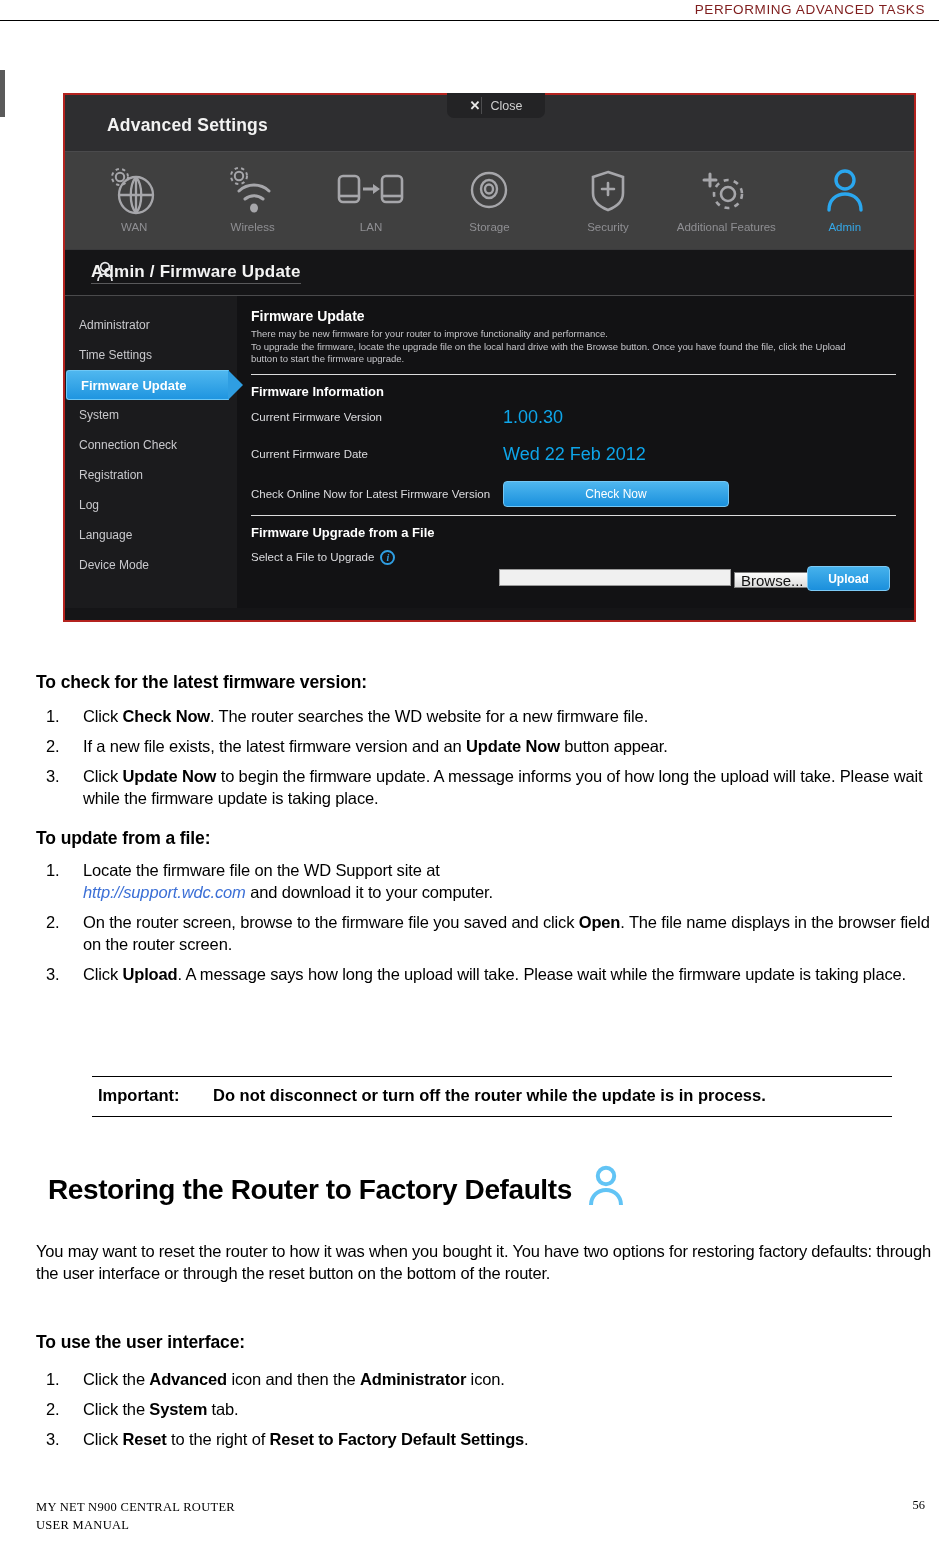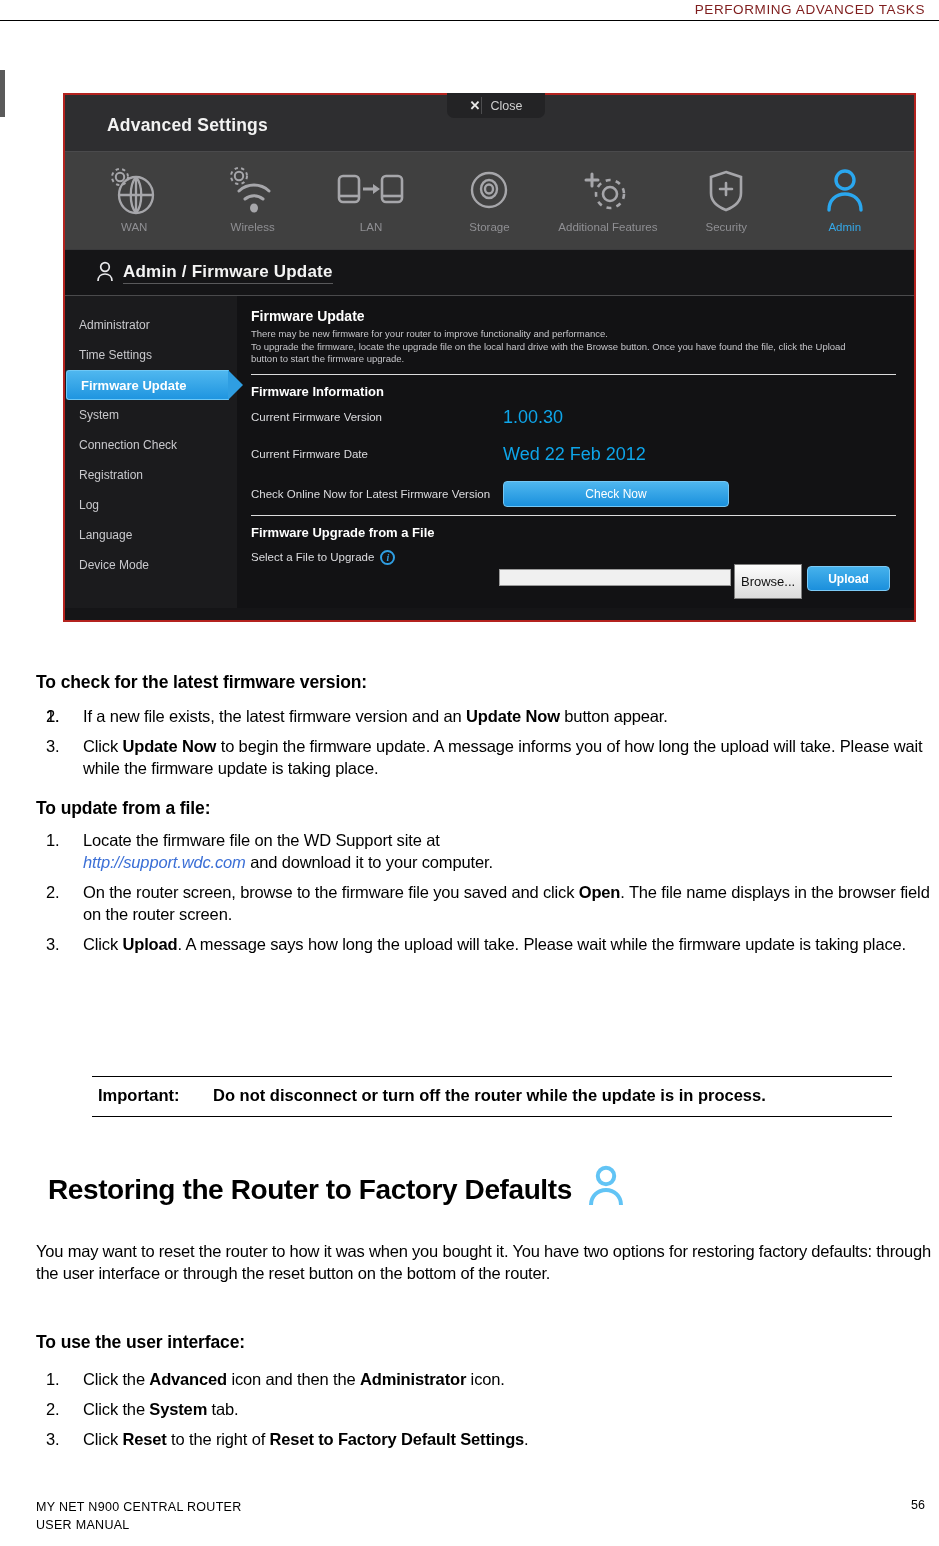--- a/index.html
+++ b/index.html
@@ -80,21 +80,21 @@
   .nav-lbl { font-size:11.5px; color:#8f8f93; margin-top:1px; }
   .nav-item.active .nav-lbl { color:#35a8e8; }
 
   .fig-navsep { height:1px; background:#3a3a3c; margin:0 0 0 0; }
 
   
   .fig-crumb {
     position:relative; height:45px;
     background:#151517;
     display:flex; align-items:center;
-    padding-left:58px;
+    padding-left:26px;
   }
   .crumb-ico { position:absolute; left:30px; top:11px; }
   .crumb-txt {
     font-size:17px; font-weight:bold; color:#f4f4f4;
     letter-spacing:0.2px;
     border-bottom:1px solid #59595b;
     padding-bottom:1px;
   }
   .crumb-rule { height:1px; background:#4a4a4c; }
 
@@ -160,25 +160,25 @@
     font-size:10px; font-weight:bold; font-style:italic;
     display:inline-flex; align-items:center; justify-content:center;
     font-family:"Liberation Serif", serif;
   }
   .file-field {
     position:absolute; left:262px; bottom:22px;
     width:232px; height:17px;
     background:#f0f0f0; border:1px solid #9a9a9a;
   }
   .btn-browse {
-    position:absolute; left:497px; bottom:9px;
-    min-width:64px; height:35px; padding:0 6px;
+    position:absolute; left:497px; bottom:20px;
+    min-width:64px; height:16px; padding:0 6px;
     background:linear-gradient(#fdfdfd,#dcdcdc);
     border:1px solid #7e7e7e;
-    font-size:13px; color:#111;
+    font-size:15px; color:#111;
     display:flex; align-items:center; justify-content:center;
   }
   .btn-upload {
     position:absolute; left:570px; bottom:17px;
     width:83px; height:25px;
     background:linear-gradient(#46b2ec,#1b8fdc);
     border:1px solid #7ccaf6;
     border-radius:4px;
     color:#fff; font-size:12px; font-weight:bold;
     display:flex; align-items:center; justify-content:center;
@@ -220,21 +220,21 @@
     letter-spacing:-0.4px;
     display:flex; align-items:center; gap:12px;
   }
   .para {
     position:absolute; left:36px; top:1240px; width:906px;
     font-size:16.5px; line-height:1.36; letter-spacing:-0.2px;
   }
 
   .prose2 { position:absolute; left:36px; top:1332px; width:905px; }
 
-  .footer { position:absolute; left:36px; bottom:12px; right:14px; }
+  .footer { position:absolute; left:36px; bottom:12px; right:14px;font-family:Liberation Serif, serif; }
   .footer-l { font-size:12.5px; letter-spacing:0.3px; line-height:1.45; }
   .footer-pg { position:absolute; right:0; top:0; font-size:12.5px; }
 </style>
 </head>
 <body>
 
 <div class="running-head">PERFORMING ADVANCED TASKS</div>
 <div class="head-rule"></div>
 <div class="page-edge"></div>
 
@@ -309,43 +309,43 @@
               <ellipse cx="29" cy="25" rx="8" ry="9"></ellipse>
               <ellipse cx="29" cy="25" rx="4" ry="4.5"></ellipse>
             </g>
           </svg>
         </div>
         <div class="nav-lbl">Storage</div>
       </div>
 
       <div class="nav-item">
         <div class="nav-ico">
+          <svg width="58" height="52" viewBox="0 0 58 52">
+            <path d="M29 8l15 5v16c0 9-7 14-15 17-8-3-15-8-15-17V13z" fill="none" stroke="#a6a6aa" stroke-width="2.6"></path>
+            <g stroke="#a6a6aa" stroke-width="2.6" stroke-linecap="round">
+              <path d="M29 19v12M23 25h12"></path>
+            </g>
+          </svg>
+        </div>
+        <div class="nav-lbl">Security</div>
+      </div>
+
+      <div class="nav-item">
+        <div class="nav-ico">
           <svg width="62" height="52" viewBox="0 0 62 52">
             <g fill="none" stroke="#a6a6aa" stroke-width="2.6">
               <circle cx="33" cy="30" r="7"></circle>
               <circle cx="33" cy="30" r="14" stroke-dasharray="5 5.2"></circle>
             </g>
             <g stroke="#a6a6aa" stroke-width="3" stroke-linecap="round">
               <path d="M15 10v12M9 16h12"></path>
             </g>
           </svg>
         </div>
         <div class="nav-lbl">Additional Features</div>
-      </div>
-
-      <div class="nav-item">
-        <div class="nav-ico">
-          <svg width="58" height="52" viewBox="0 0 58 52">
-            <path d="M29 8l15 5v16c0 9-7 14-15 17-8-3-15-8-15-17V13z" fill="none" stroke="#a6a6aa" stroke-width="2.6"></path>
-            <g stroke="#a6a6aa" stroke-width="2.6" stroke-linecap="round">
-              <path d="M29 19v12M23 25h12"></path>
-            </g>
-          </svg>
-        </div>
-        <div class="nav-lbl">Security</div>
       </div>
 
       <div class="nav-item active">
         <div class="nav-ico">
           <svg width="58" height="52" viewBox="0 0 58 52">
             <circle cx="29" cy="16" r="9" fill="none" stroke="#2aa7ef" stroke-width="3.4"></circle>
             <path d="M13 46c0-10 7-16 16-16s16 6 16 16" fill="none" stroke="#2aa7ef" stroke-width="3.4" stroke-linecap="round"></path>
           </svg>
         </div>
         <div class="nav-lbl">Admin</div>
@@ -439,21 +439,21 @@
       </div>
 
     </div>
   </div>
 </div>
 
 <div class="prose">
 
   <h3 class="sub">To check for the latest firmware version:</h3>
   <ol class="steps">
-    <li><span class="num">1.</span></li>
+    <li><span class="num">1.</span><span>Click <b>Check Now</b>. The router searches the WD website for a new firmware file.</span></li>
     <li><span class="num">2.</span><span>If a new file exists, the latest firmware version and an <b>Update Now</b> button appear.</span></li>
     <li><span class="num">3.</span><span>Click <b>Update Now</b> to begin the firmware update. A message informs you of how long the upload will take. Please wait while the firmware update is taking place.</span></li>
   </ol>
 
   <h3 class="sub" style="margin-bottom:11px;">To update from a file:</h3>
   <ol class="steps">
     <li><span class="num">1.</span><span>Locate the firmware file on the WD Support site at<br><span class="lnk">http://support.wdc.com</span> and download it to your computer.</span></li>
     <li><span class="num">2.</span><span>On the router screen, browse to the firmware file you saved and click <b>Open</b>. The file name displays in the browser field on the router screen.</span></li>
     <li><span class="num">3.</span><span>Click <b>Upload</b>. A message says how long the upload will take. Please wait while the firmware update is taking place.</span></li>
   </ol>

